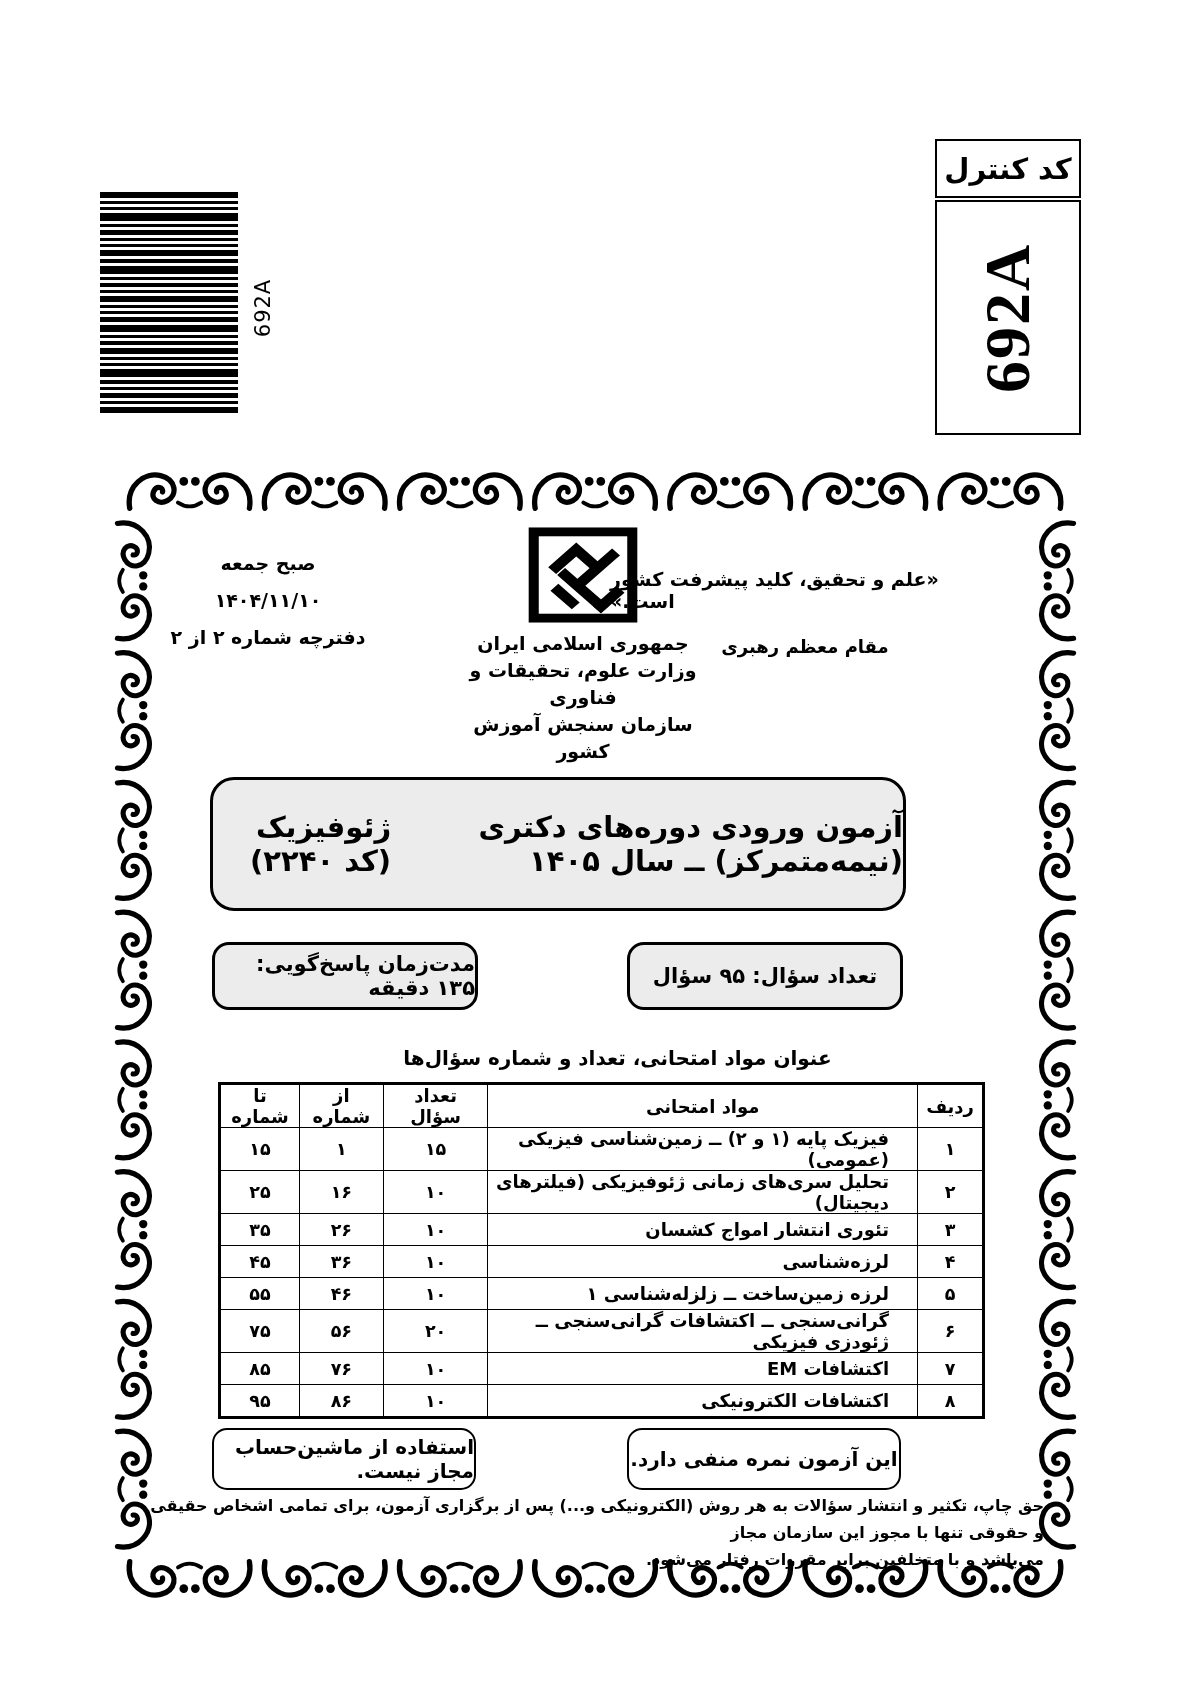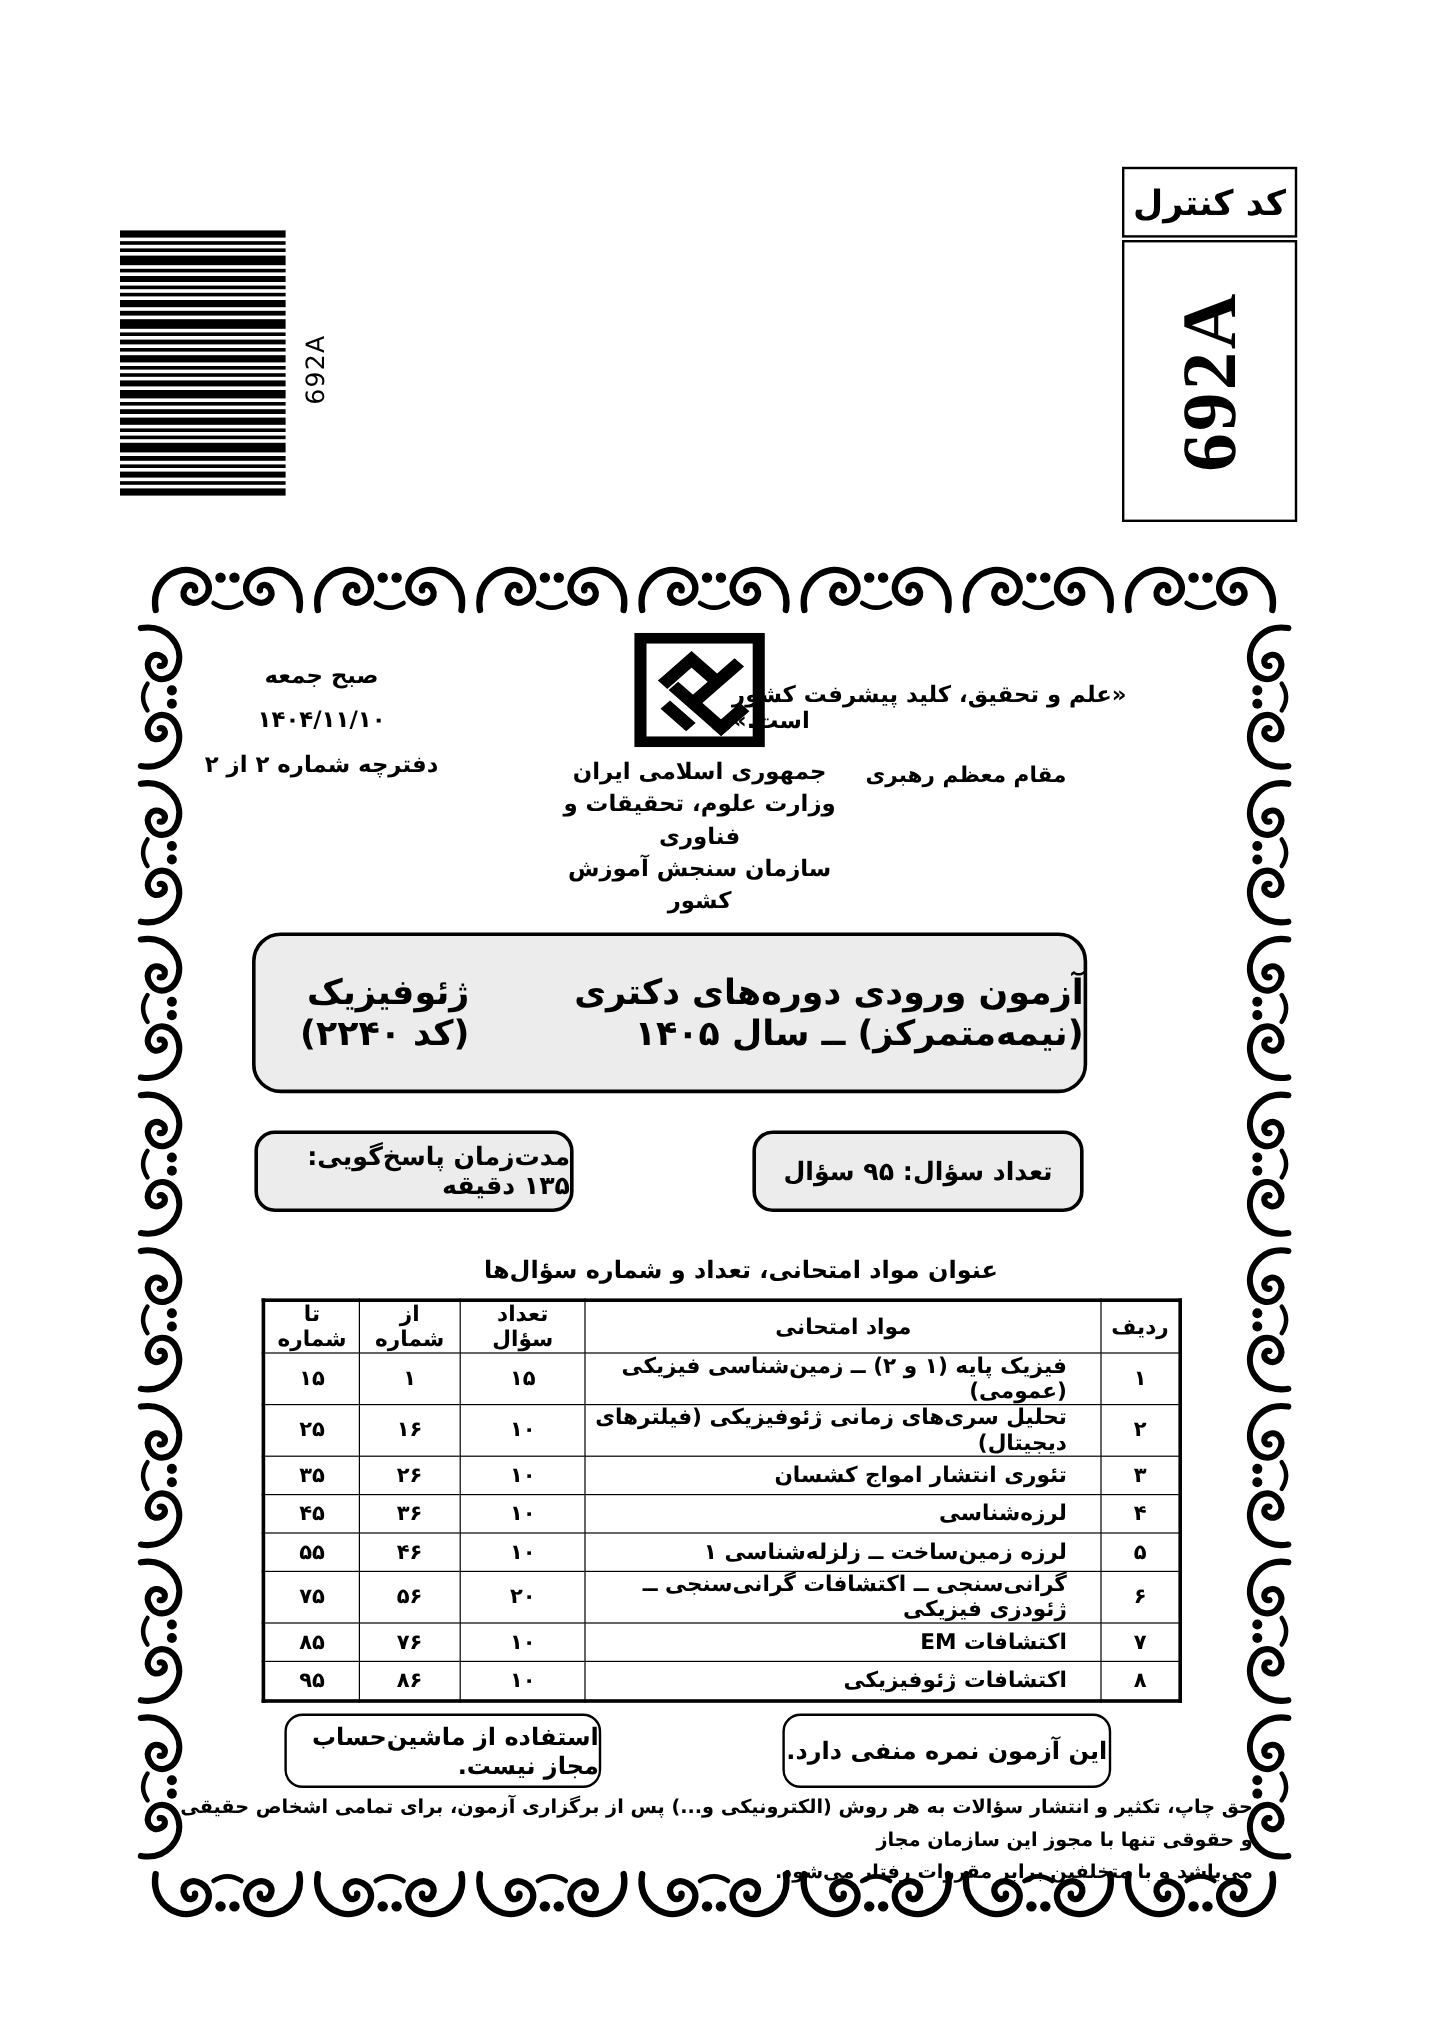--- a/index.html
+++ b/index.html
@@ -61,21 +61,21 @@
   table.exam{border:3px solid #000;}
   table.exam th{height:36px;font-size:18px;}
   table.exam td{height:31px;}
   table.exam td.subj{text-align:right;padding-right:28px;font-size:18px;}
   col.c-row{width:66px;} col.c-subj{width:432px;} col.c-cnt{width:105px;}
   col.c-from{width:84px;} col.c-to{width:80px;}
 
   
   .notice{position:absolute;top:1428px;height:58px;background:#fff;border:2.5px solid #000;
           border-radius:15px;display:flex;align-items:center;justify-content:center;
-          direction:rtl;font-weight:bold;font-size:20px;margin-left:25px;}
+          direction:rtl;font-weight:bold;font-size:20px;}
   .notice-neg{left:627px;width:270px;}
   .notice-calc{left:212px;width:260px;}
   .footer{position:absolute;left:147px;top:1492px;width:897px;
           direction:rtl;font-weight:bold;font-size:16px;line-height:27px;}
 </style>
 </head>
 <body>
 
 <div class="page">
 
@@ -510,21 +510,21 @@
       </tr>
       <tr>
         <td>۷</td>
         <td class="subj">اکتشافات EM</td>
         <td>۱۰</td>
         <td>۷۶</td>
         <td>۸۵</td>
       </tr>
       <tr>
         <td>۸</td>
-        <td class="subj">اکتشافات ژئوفیزیکی</td>
+        <td class="subj">اکتشافات الکترونیکی</td>
         <td>۱۰</td>
         <td>۸۶</td>
         <td>۹۵</td>
       </tr>
     </tbody>
   </table>
 
   <div class="notice notice-neg">این آزمون نمره منفی دارد.</div>
   <div class="notice notice-calc">استفاده از ماشین‌حساب مجاز نیست.</div>
 

